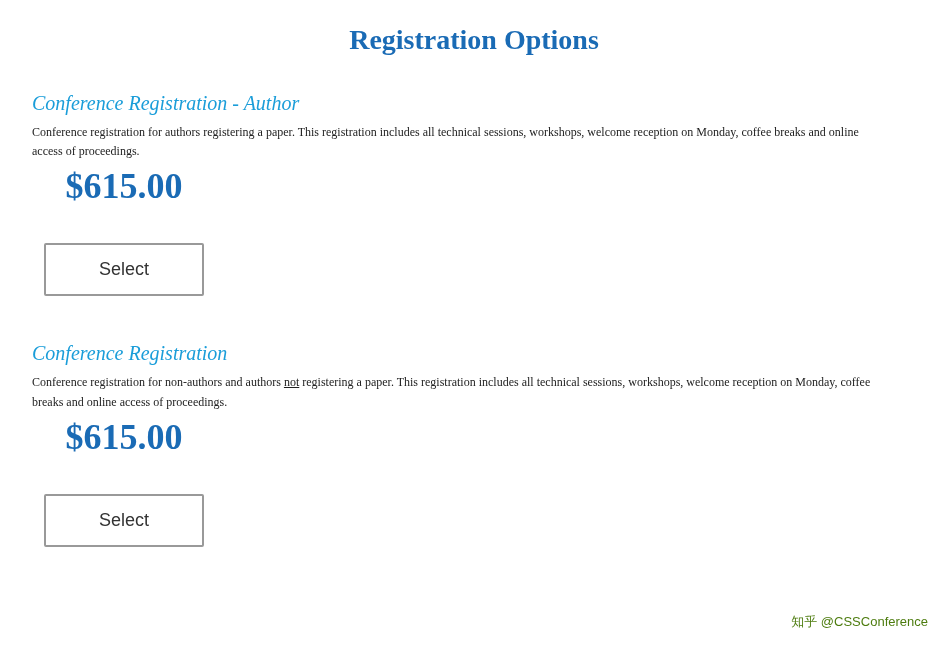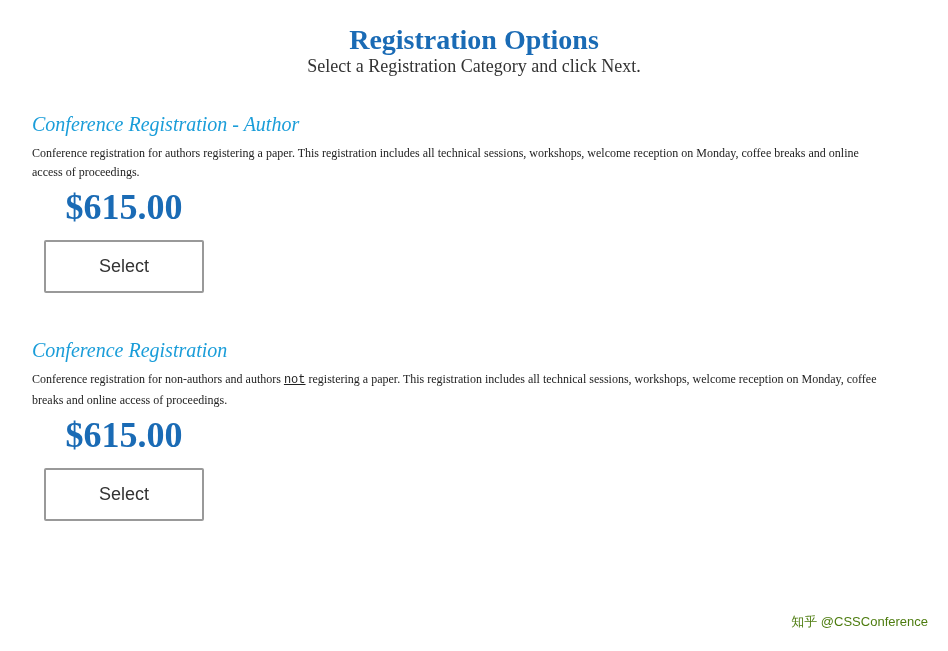--- a/index.html
+++ b/index.html
@@ -54,29 +54,29 @@
     }
 
     .item-description {
       font-size: 12px;
       color: #222;
       line-height: 1.6;
     }
 
     .item-description u {
       text-decoration: underline;
-      font-family: Liberation Mono, monospace;
     }
 
     .item-action {
       display: flex;
       flex-direction: column;
       align-items: center;
       min-width: 184px;
       padding-top: 4px;
+      gap: 24px;
     }
 
     .item-price {
       font-size: 36px;
       font-weight: bold;
       color: #1a6bb5;
       margin-bottom: 12px;
     }
 
     .select-button {
@@ -98,21 +98,20 @@
       color: #4d7c0f;
       font-size: 13px;
       font-family: sans-serif;
     }
   </style>
 </head>
 <body>
 
 <div class="page-header">
   <div class="page-title">Registration Options</div>
-  <div class="page-subtitle">Select a Registration Category and click Next.</div>
 </div>
 
 <div class="registration-item">
   <div class="item-content">
     <div class="item-category-title">Conference Registration - Author</div>
     <p class="item-description">
       Conference registration for authors registering a paper. This registration includes all technical sessions, workshops, welcome reception on Monday, coffee breaks and online access of proceedings.
     </p>
   </div>
   <div class="item-action">

